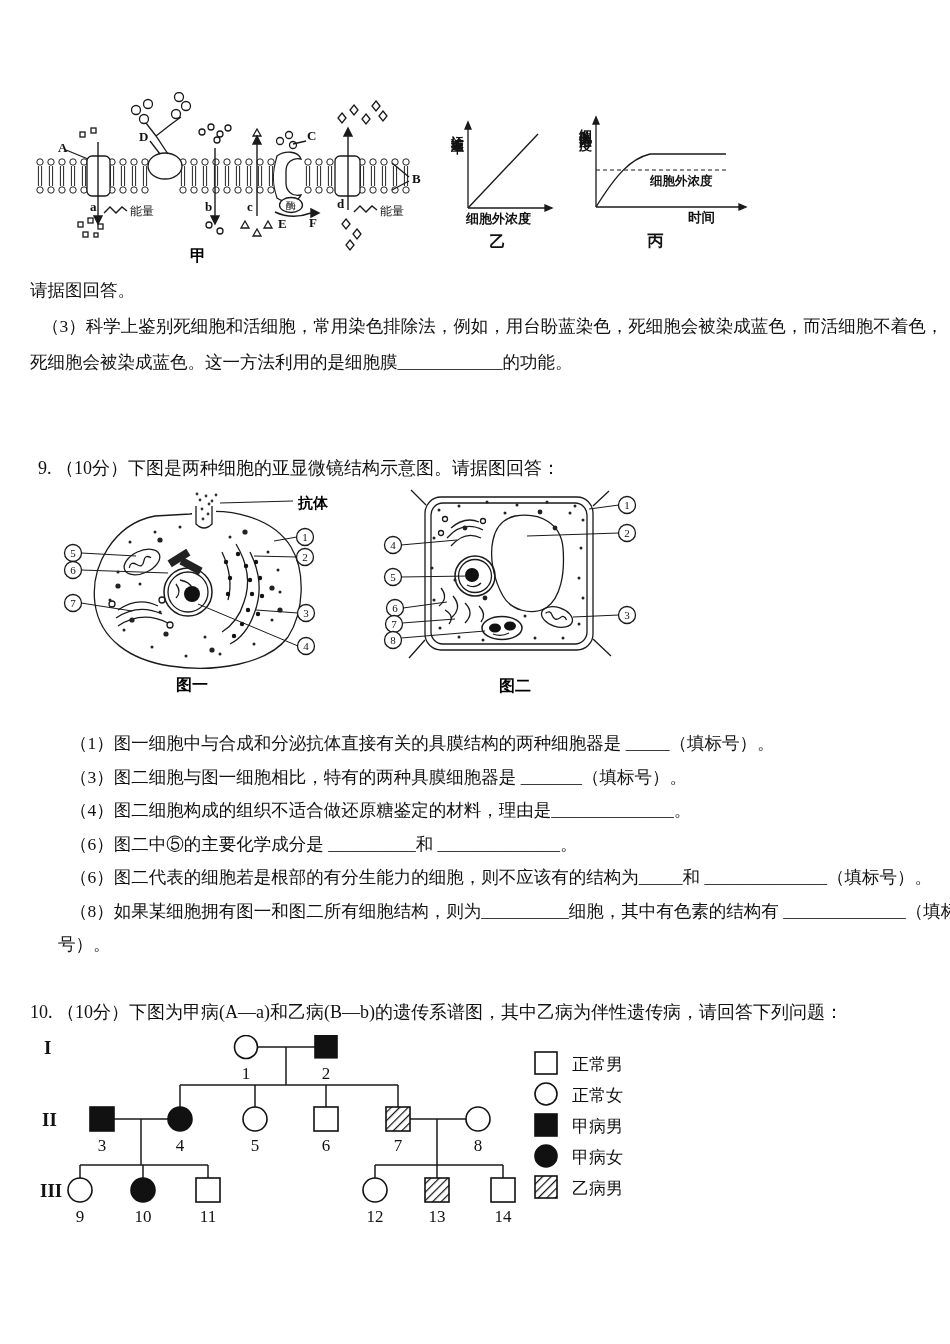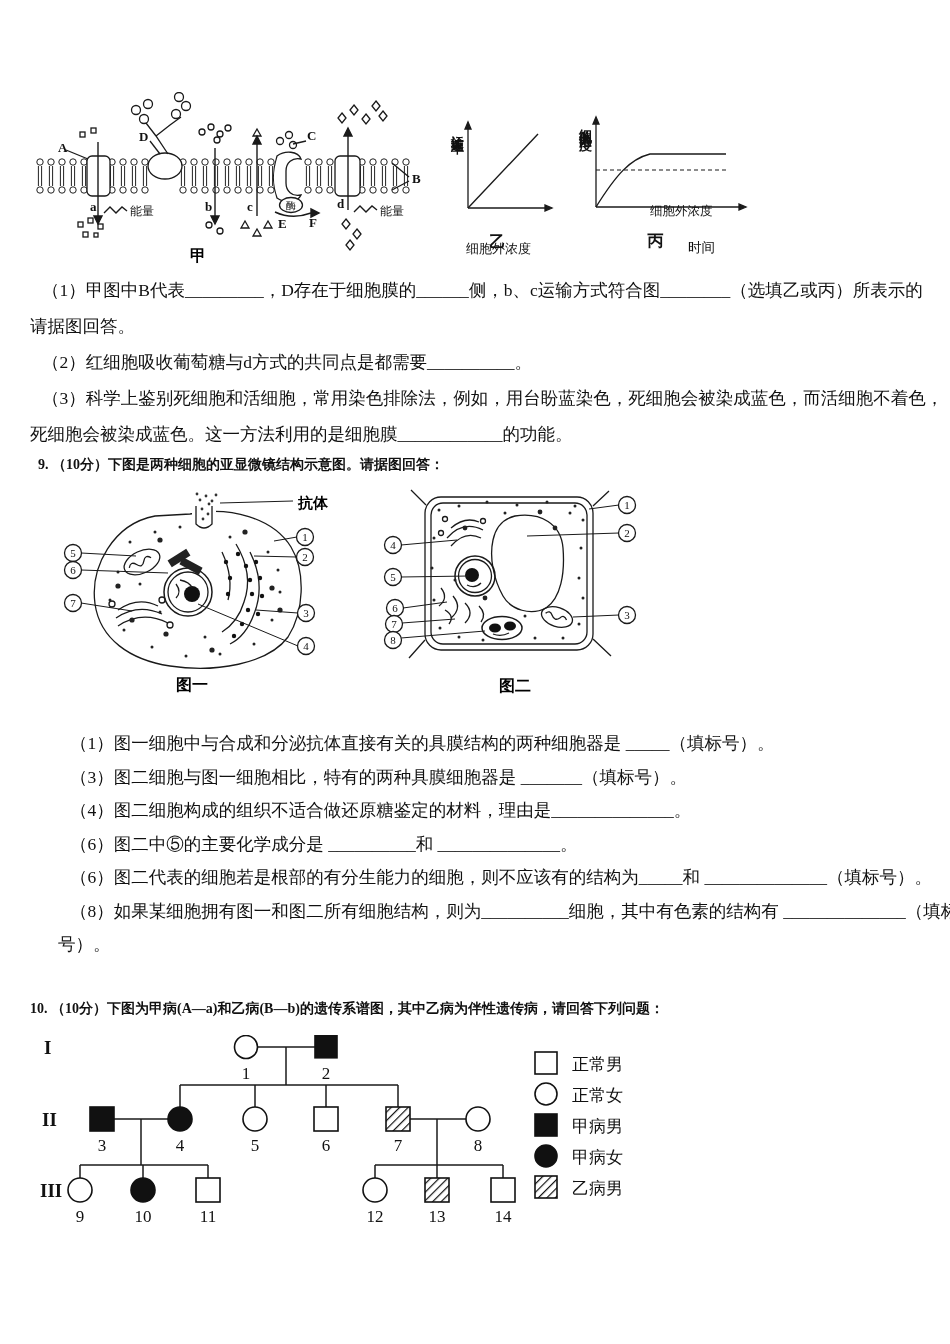--- a/index.html
+++ b/index.html
@@ -6,28 +6,28 @@
   body{
     width:950px;height:1344px;position:relative;background:#ffffff;
     font-family:"Liberation Serif","DejaVu Serif",serif;color:#111;
     overflow:hidden;
   }
   .abs{position:absolute;}
   .txt{font-size:17.5px;line-height:36px;white-space:nowrap;}
   .txt div{white-space:nowrap;}
   .indent{padding-left:12px;}
   .q9txt{font-size:17.5px;line-height:33.5px;}
-  .hdr{font-size:14px;font-weight:bold;white-space:nowrap;}
+  .hdr{font-size:18px;font-weight:normal;white-space:nowrap;}
   .fig{position:absolute;}
   .fig svg{position:absolute;left:0;top:0;}
   .vlabel{
     position:absolute;writing-mode:vertical-rl;text-orientation:upright;
     font-size:13px;letter-spacing:2px;font-weight:bold;white-space:nowrap;
   }
-  .xlabel{position:absolute;font-size:13px;font-weight:normal;white-space:nowrap;margin-top:30px;}
+  .xlabel{position:absolute;font-size:13px;font-weight:bold;white-space:nowrap;}
   .cap{position:absolute;font-size:16px;font-weight:bold;text-align:center;}
   svg text{font-family:"Liberation Serif","DejaVu Serif",serif;}
   .lineart{stroke:#1a1a1a;fill:none;stroke-width:1.3;}
 </style>
 </head>
 <body>
 
 <div class="fig" style="left:30px;top:92px;width:410px;height:175px;">
   <svg width="410" height="175" viewBox="0 0 410 175">
     <g id="lipid-layer">
@@ -307,23 +307,21 @@
       <line x1="38" y1="55" x2="168" y2="55" stroke-dasharray="4 3" stroke-width="1.2"></line>
     </g>
   </svg>
   <div class="vlabel" style="left:18px;top:4px;">细胞内浓度</div>
   <div class="xlabel" style="left:92px;top:58px;font-size:12.5px;">细胞外浓度</div>
   <div class="xlabel" style="left:130px;top:94px;font-size:13.5px;">时间</div>
   <div class="cap" style="left:0;top:116px;width:195px;">丙</div>
 </div>
 
 <div class="abs txt" style="left:30px;top:272px;width:895px;">
-  <div class="indent">（1）甲图中B代表_________，D存在于细胞膜的______侧，b、c运输方式符合图________（选填乙或丙）所表示的</div>
   <div>请据图回答。</div>
-  <div class="indent">（2）红细胞吸收葡萄糖与d方式的共同点是都需要__________。</div>
   <div class="indent">（3）科学上鉴别死细胞和活细胞，常用染色排除法，例如，用台盼蓝染色，死细胞会被染成蓝色，而活细胞不着色，</div>
   <div>死细胞会被染成蓝色。这一方法利用的是细胞膜____________的功能。</div>
 </div>
 
 <div class="abs hdr" style="left:38px;top:456px;">9. （10分）下图是两种细胞的亚显微镜结构示意图。请据图回答：</div>
 
 <div class="fig" style="left:40px;top:492px;width:310px;height:205px;">
   <svg width="310" height="205" viewBox="0 0 310 205">
 
     <path class="lineart" stroke-width="1.6" d="M150,22 C190,14 233,26 251,55 C266,80 264,120 248,145 C228,172 175,181 130,174 C90,168 60,147 55,112 C50,75 73,32 115,24 Z"></path>

